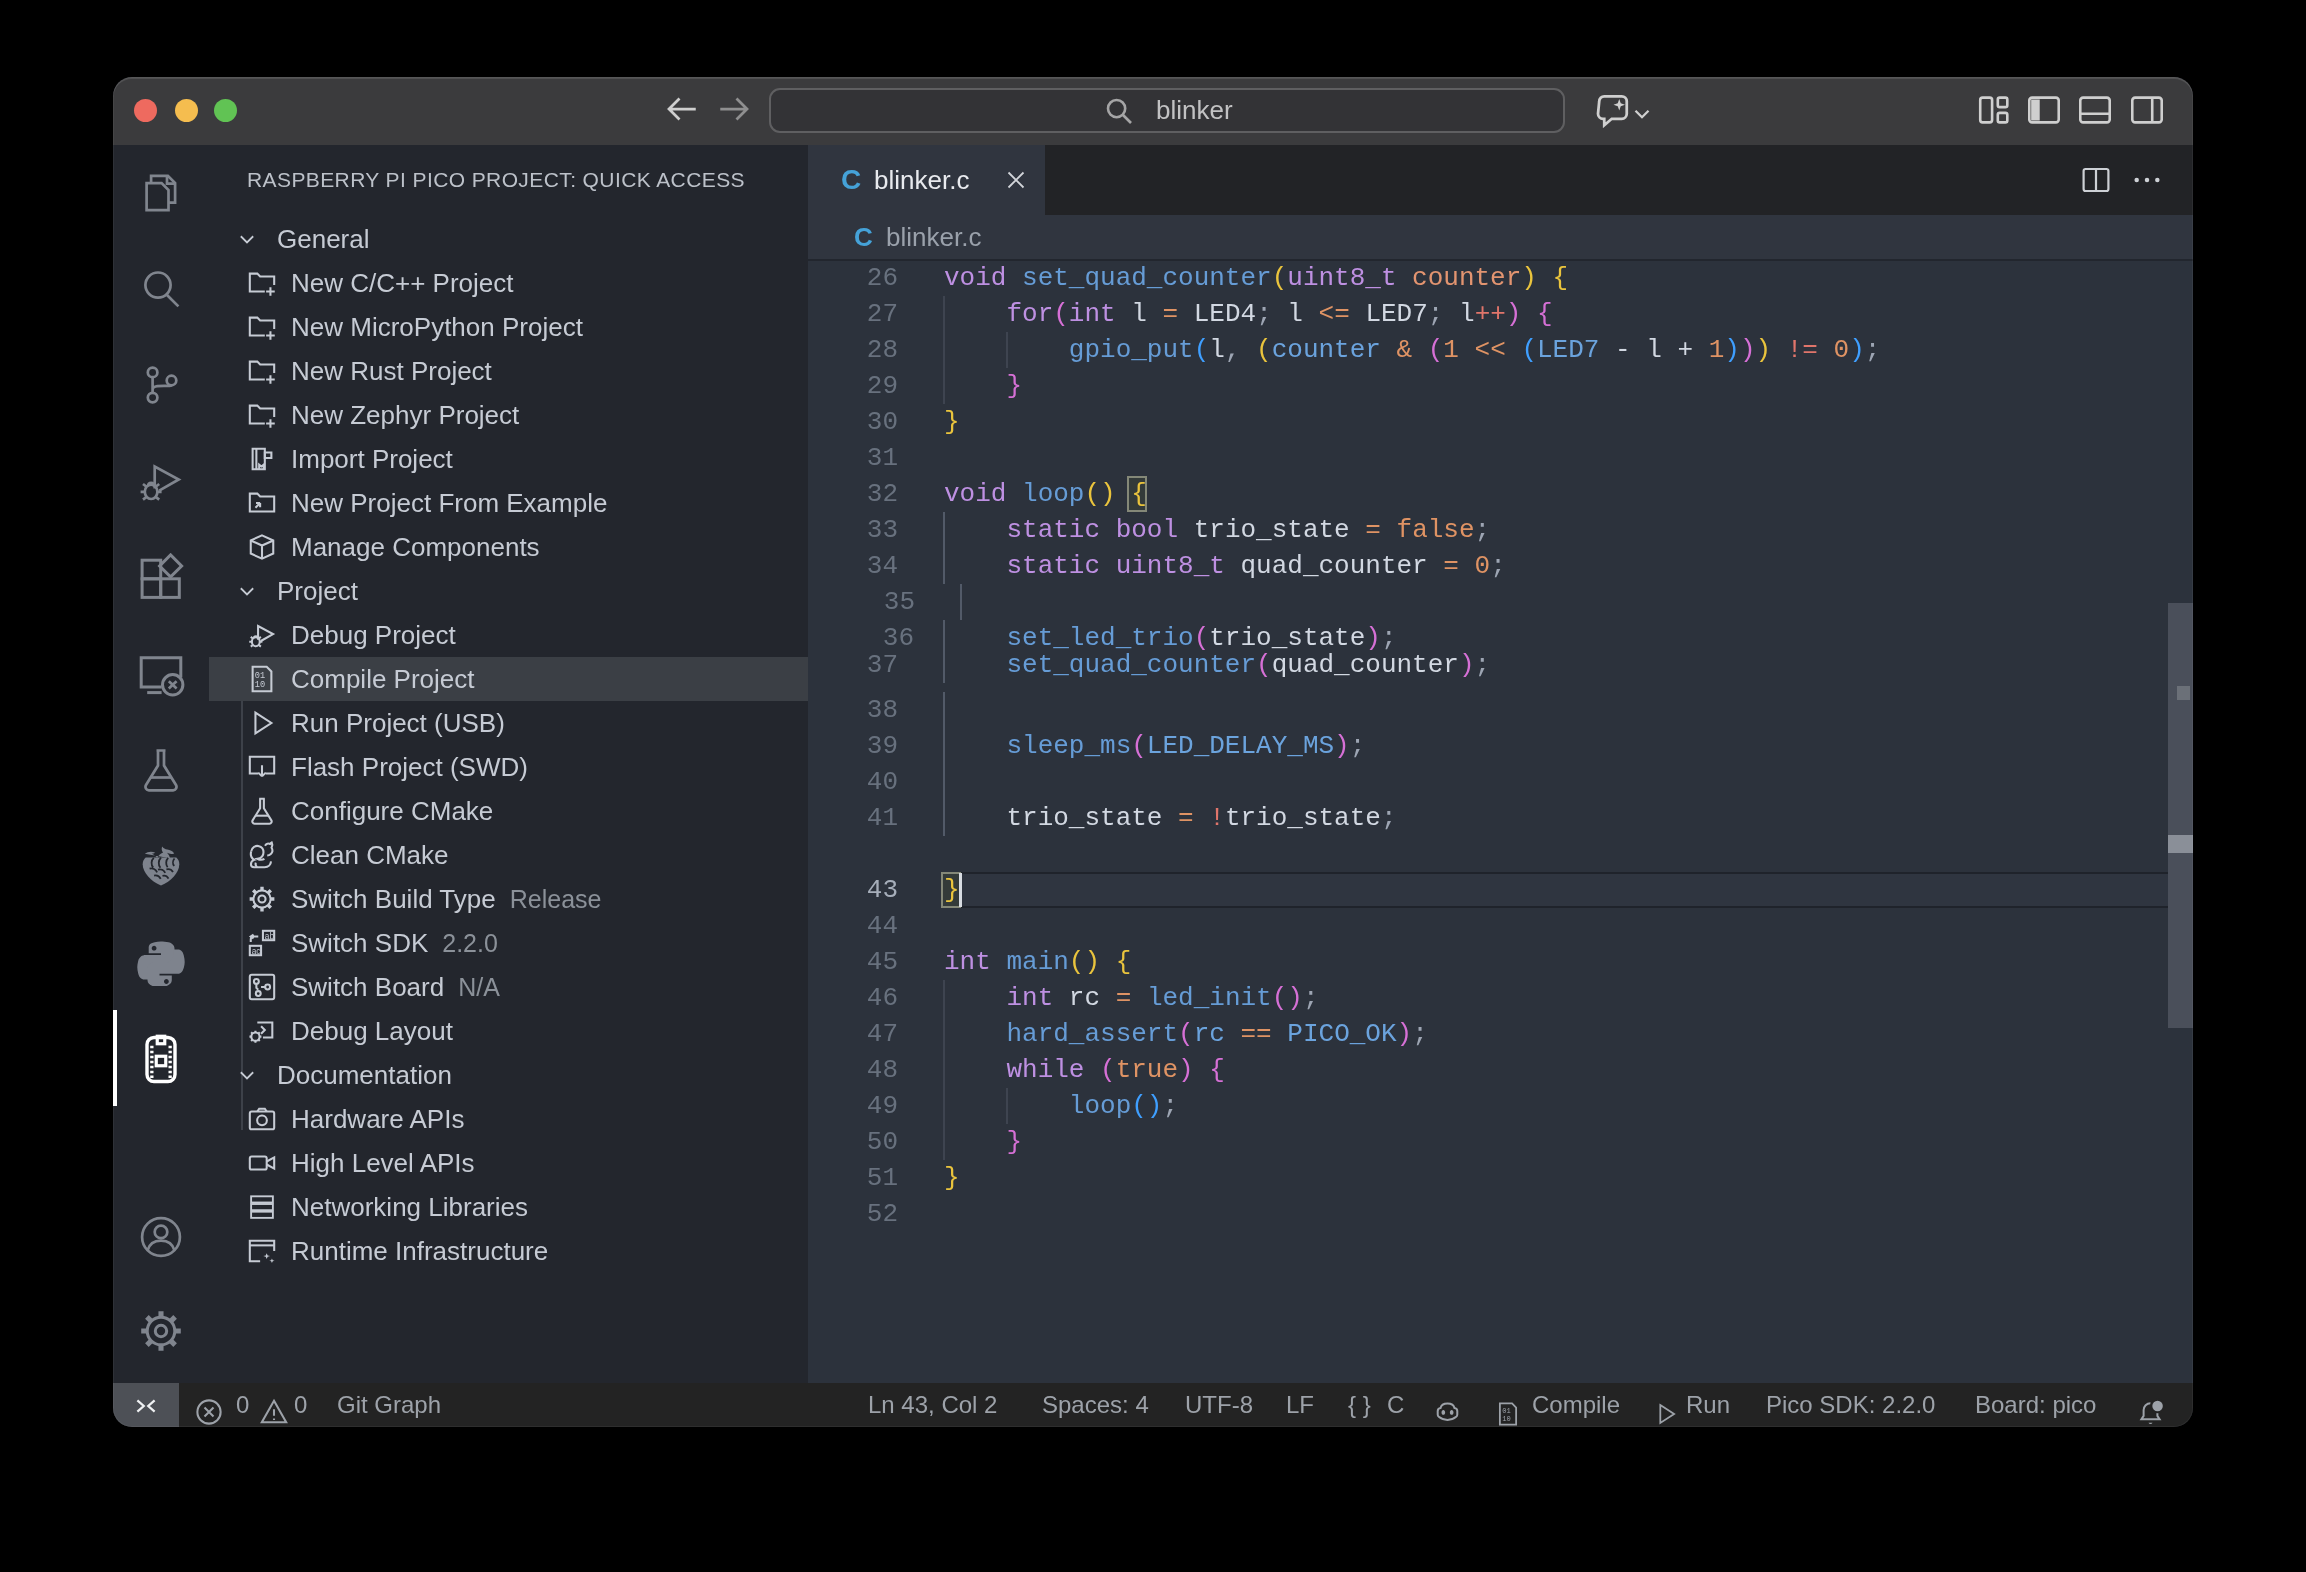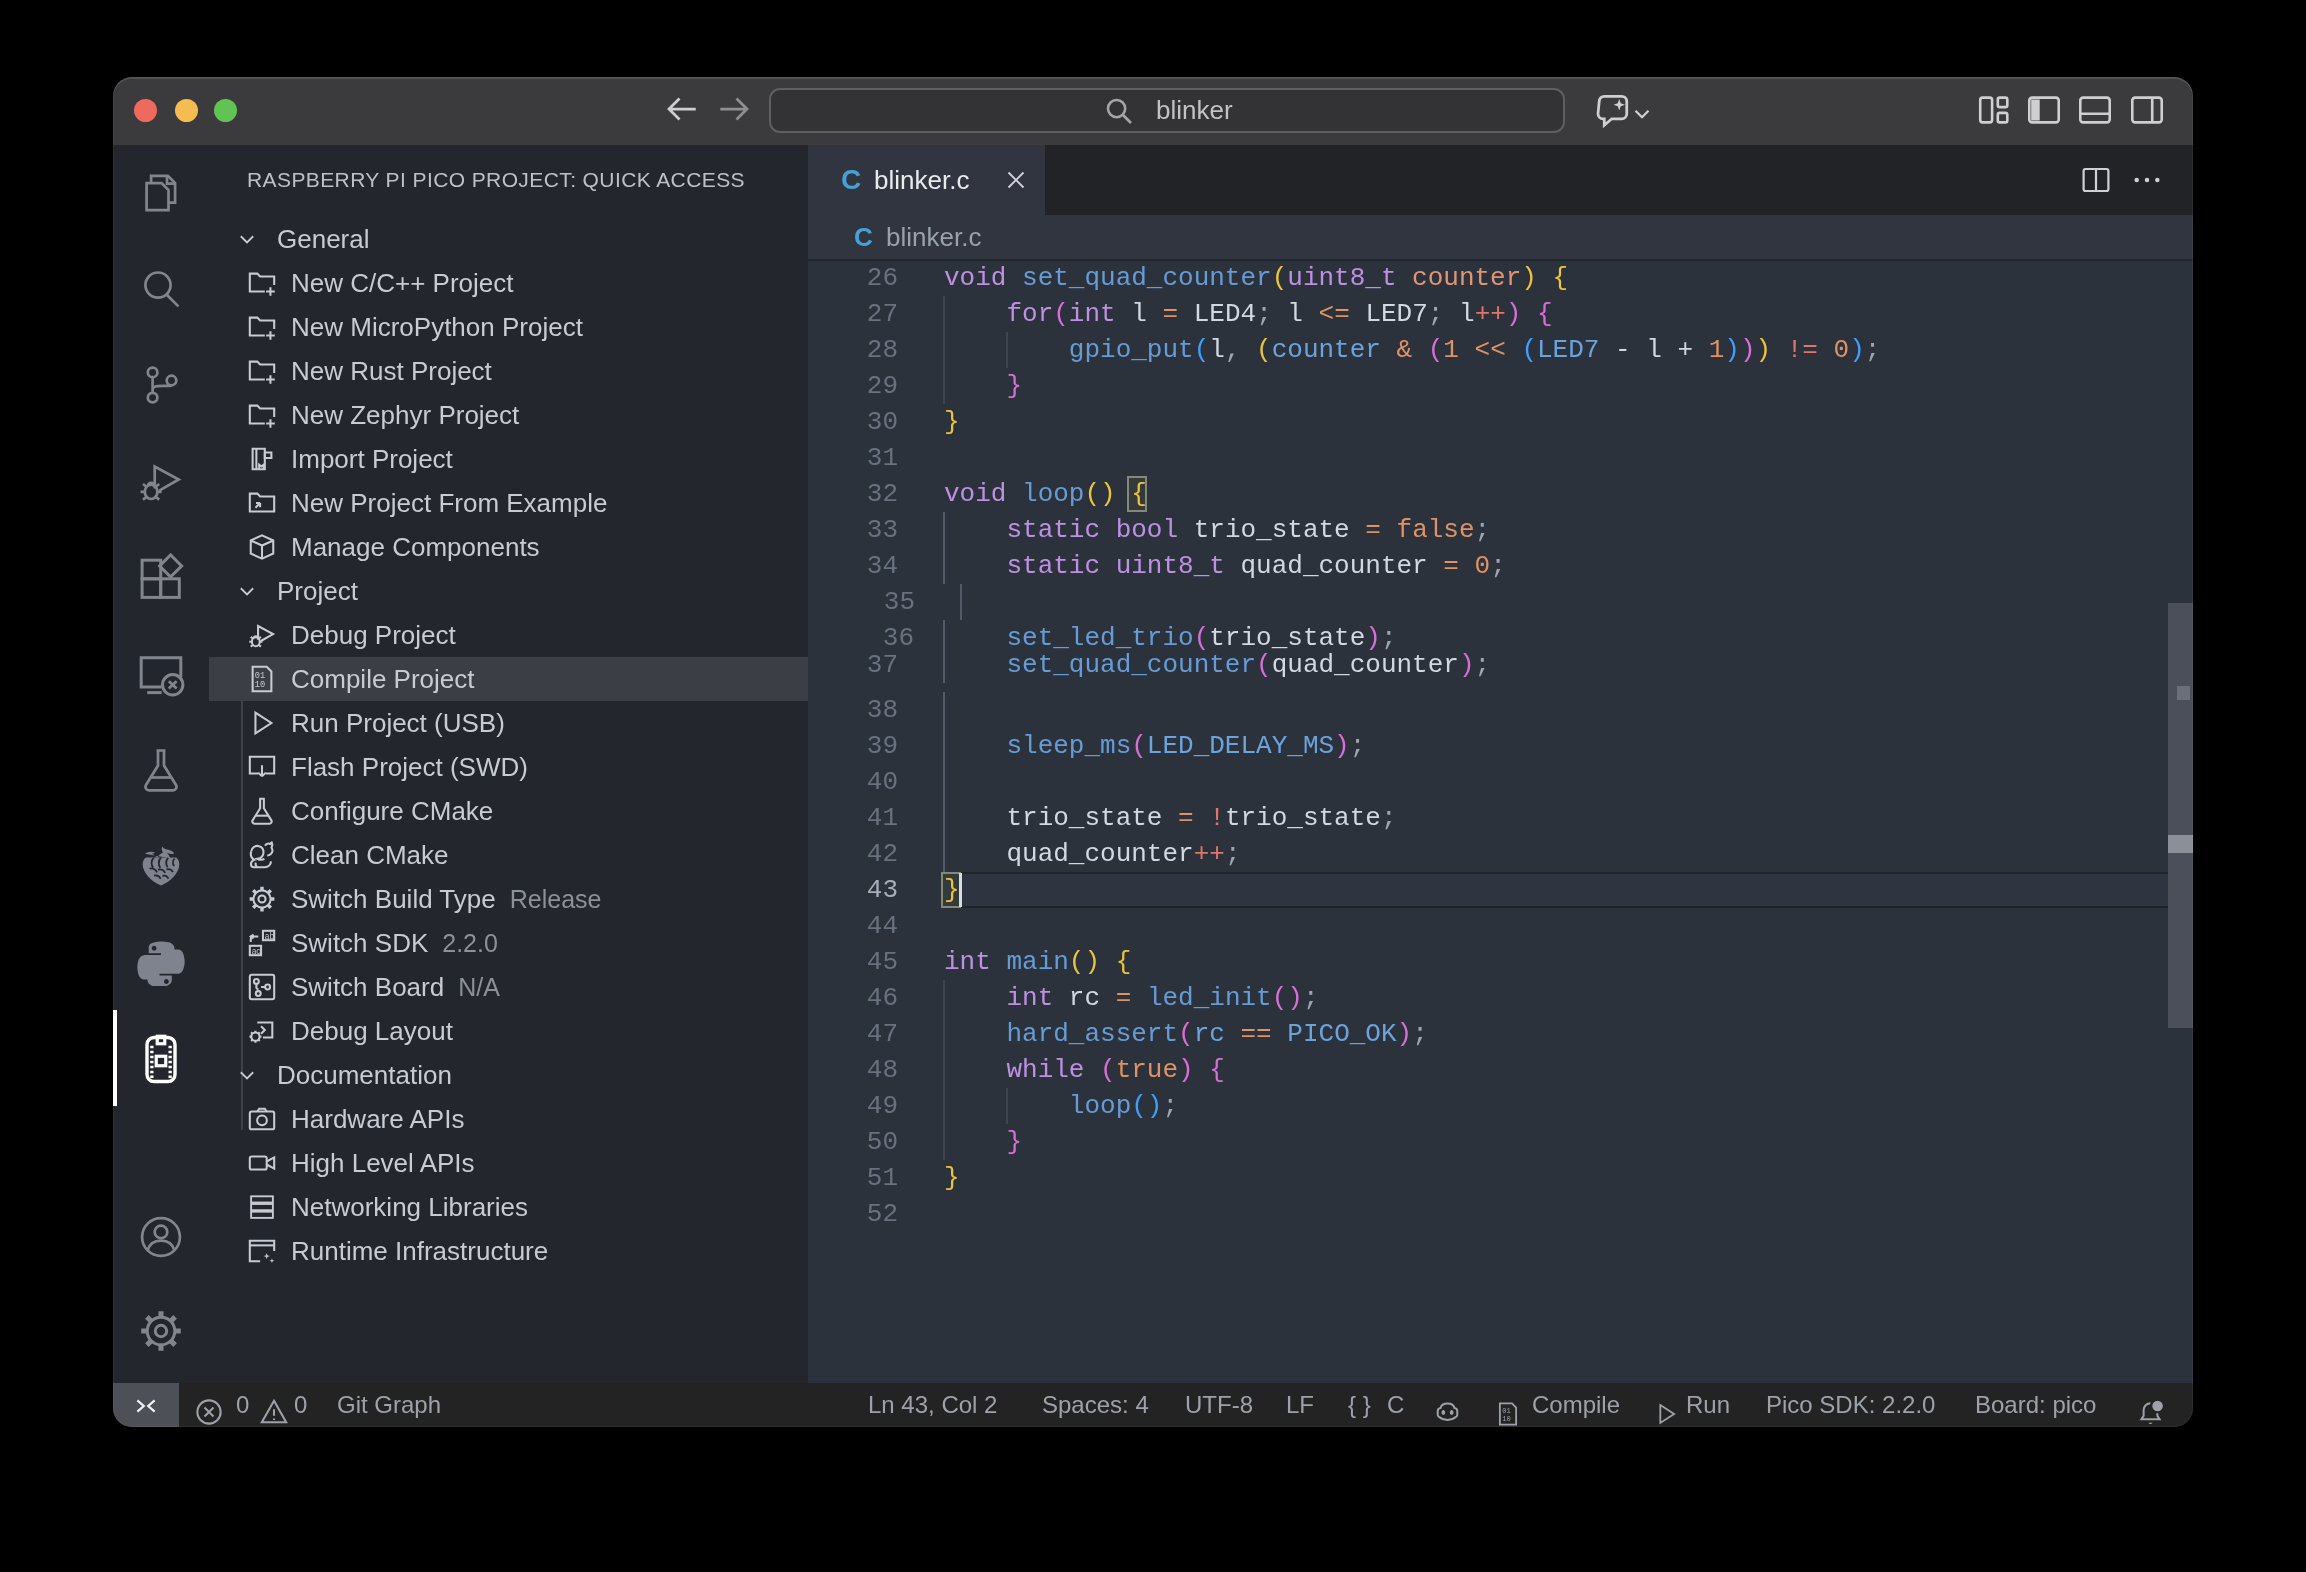--- a/index.html
+++ b/index.html
@@ -439,21 +439,20 @@
       <div class="cl" style="top:217px;"><span class="num">32</span><span class="ct"><span class="k">void</span> <span class="f">loop</span><span class="b1">()</span> <span class="b1">{</span></span></div>
       <div class="cl" style="top:253px;"><div class="ig ia" style="left:135px;"></div><span class="num">33</span><span class="ct">    <span class="k">static</span> <span class="k">bool</span> <span class="w">trio_state</span> <span class="o">=</span> <span class="o">false</span><span class="p">;</span></span></div>
       <div class="cl" style="top:289px;"><div class="ig ia" style="left:135px;"></div><span class="num">34</span><span class="ct">    <span class="k">static</span> <span class="k">uint8_t</span> <span class="w">quad_counter</span> <span class="o">=</span> <span class="o">0</span><span class="p">;</span></span></div>
       <div class="cl" style="top:325px;margin-left:17px;"><div class="ig ia" style="left:135px;"></div><span class="num">35</span></div>
       <div class="cl" style="top:361px;padding-left:16px;"><div class="ig ia" style="left:135px;"></div><span class="num">36</span><span class="ct">    <span class="f">set_led_trio</span><span class="b2">(</span><span class="w">trio_state</span><span class="b2">)</span><span class="p">;</span></span></div>
       <div class="cl" style="top:388px;"><div class="ig ia" style="left:135px;"></div><span class="num">37</span><span class="ct">    <span class="f">set_quad_counter</span><span class="b2">(</span><span class="w">quad_counter</span><span class="b2">)</span><span class="p">;</span></span></div>
       <div class="cl" style="top:433px;"><div class="ig ia" style="left:135px;"></div><span class="num">38</span></div>
       <div class="cl" style="top:469px;"><div class="ig ia" style="left:135px;"></div><span class="num">39</span><span class="ct">    <span class="f">sleep_ms</span><span class="b2">(</span><span class="rb">LED_DELAY_MS</span><span class="b2">)</span><span class="p">;</span></span></div>
       <div class="cl" style="top:505px;"><div class="ig ia" style="left:135px;"></div><span class="num">40</span></div>
       <div class="cl" style="top:541px;"><div class="ig ia" style="left:135px;"></div><span class="num">41</span><span class="ct">    <span class="w">trio_state</span> <span class="o">=</span> <span class="r">!</span><span class="w">trio_state</span><span class="p">;</span></span></div>
-      <div class="cl" style="top:577px;"><div class="ig ia" style="left:135px;"></div><span class="num">42</span><span class="ct">    <span class="w">quad_counter</span><span class="r">++</span><span class="p">;</span></span></div>
       <div class="cl" style="top:613px;"><span class="num" style="color:#a6aeba;">43</span><span class="ct"><span class="b1">}</span></span></div>
       <div class="cl" style="top:649px;"><span class="num">44</span></div>
       <div class="cl" style="top:685px;"><span class="num">45</span><span class="ct"><span class="k">int</span> <span class="f">main</span><span class="b1">()</span> <span class="b1">{</span></span></div>
       <div class="cl" style="top:721px;"><div class="ig" style="left:135px;"></div><span class="num">46</span><span class="ct">    <span class="k">int</span> <span class="w">rc</span> <span class="o">=</span> <span class="f">led_init</span><span class="b2">()</span><span class="p">;</span></span></div>
       <div class="cl" style="top:757px;"><div class="ig" style="left:135px;"></div><span class="num">47</span><span class="ct">    <span class="f">hard_assert</span><span class="b2">(</span><span class="rb">rc</span> <span class="o">==</span> <span class="rb">PICO_OK</span><span class="b2">)</span><span class="p">;</span></span></div>
       <div class="cl" style="top:793px;"><div class="ig" style="left:135px;"></div><span class="num">48</span><span class="ct">    <span class="k">while</span> <span class="b2">(</span><span class="o">true</span><span class="b2">)</span> <span class="b2">{</span></span></div>
       <div class="cl" style="top:829px;"><div class="ig" style="left:135px;"></div><div class="ig" style="left:198px;"></div><span class="num">49</span><span class="ct">        <span class="f">loop</span><span class="b3">()</span><span class="p">;</span></span></div>
       <div class="cl" style="top:865px;"><div class="ig" style="left:135px;"></div><span class="num">50</span><span class="ct">    <span class="b2">}</span></span></div>
       <div class="cl" style="top:901px;"><span class="num">51</span><span class="ct"><span class="b1">}</span></span></div>
       <div class="cl" style="top:937px;"><span class="num">52</span></div>

